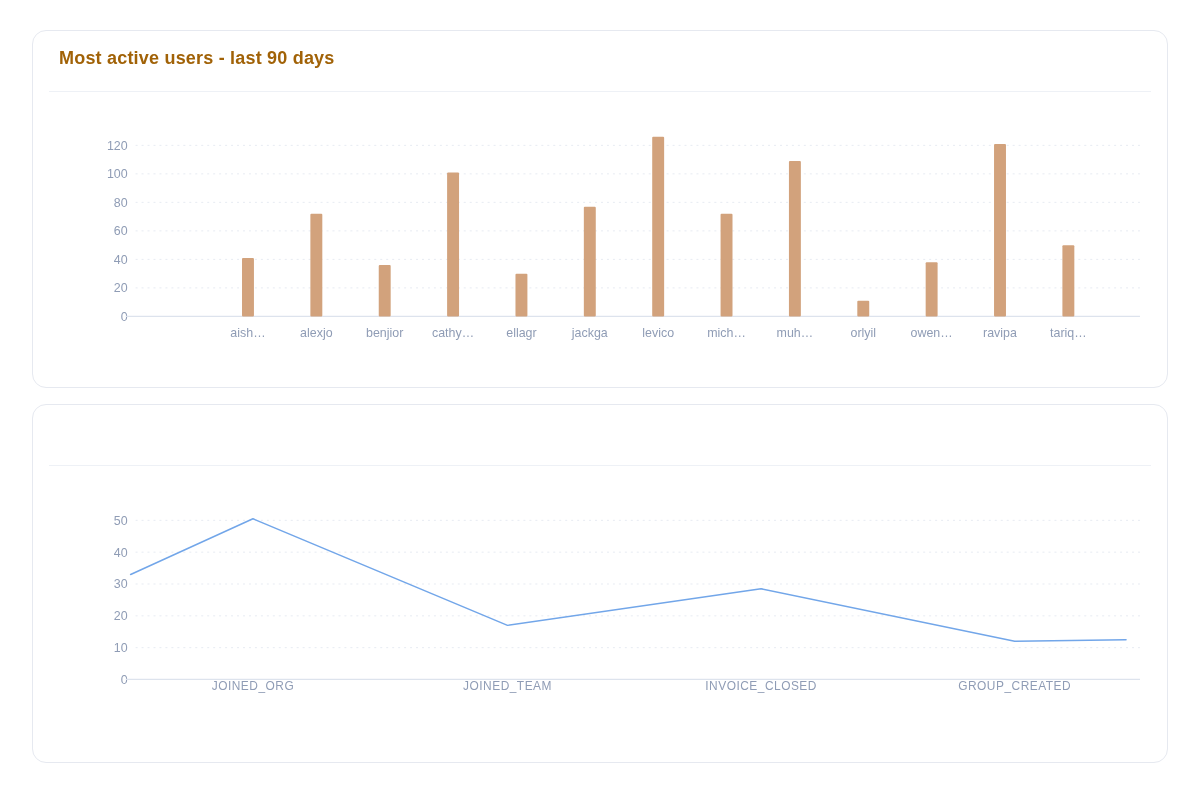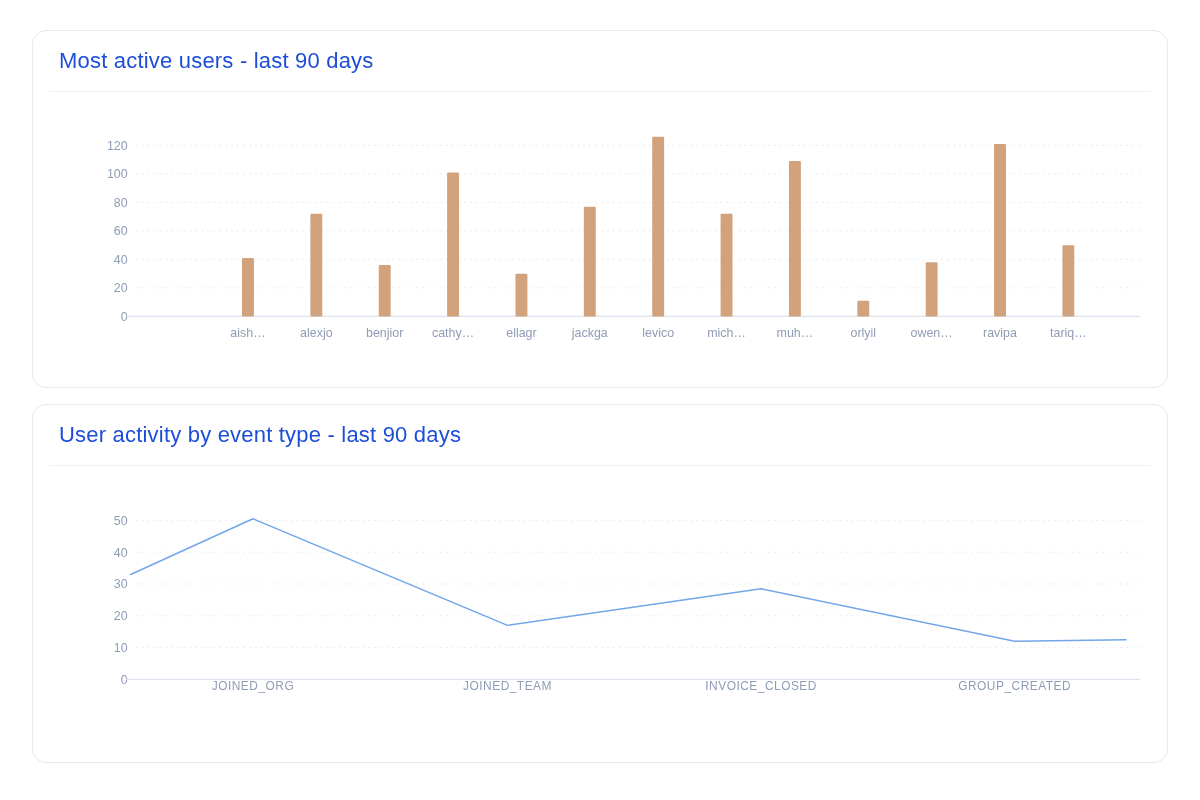--- a/index.html
+++ b/index.html
@@ -9,21 +9,21 @@
     position:relative;overflow:hidden;
   }
   .card{
     position:absolute;left:32px;width:1136px;background:#ffffff;
     border:1px solid #e6e9f0;border-radius:14px;box-sizing:border-box;
   }
   #card0{top:30px;height:358px;}
   #card1{top:404px;height:359px;}
   .card-title{
     margin:0;padding:17px 0 0 26px;
-    font-size:22px;font-weight:400;color:#1d4ed8;letter-spacing:.2px;
+    font-size:18px;font-weight:700;color:#a16207;letter-spacing:.2px;
   }
   .divider{
     position:absolute;left:16px;right:16px;top:60px;height:1px;background:#eef1f6;
   }
   .chart{position:absolute;left:0;top:0;right:0;bottom:0;}
   .chart svg{display:block;width:100%;height:100%;}
   .chart text{font-family:"Liberation Sans","DejaVu Sans",sans-serif;}
 </style>
 </head>
 <body>
@@ -71,21 +71,20 @@
         <text x="901.5" y="308" text-anchor="middle" font-size="12.5" fill="#8f9cb5">owen…</text>
         <rect x="964.25" y="113.57069999999999" width="12" height="173.4293" rx="1" fill="#d2a27c"></rect>
         <text x="970.25" y="308" text-anchor="middle" font-size="12.5" fill="#8f9cb5">ravipa</text>
         <rect x="1033" y="215.33499999999998" width="12" height="71.665" rx="1" fill="#d2a27c"></rect>
         <text x="1039" y="308" text-anchor="middle" font-size="12.5" fill="#8f9cb5">tariq…</text>
       </svg>
     </div>
 </section>
 
 <section class="card" id="card1">
-  <h2 class="card-title">User activity by event type - last 90 days</h2>
   <div class="divider"></div>
   <div class="chart" id="chart1">
       <svg viewBox="0 0 1136 359">
         <text x="93" y="280.5" text-anchor="end" font-size="12.5" fill="#8f9cb5">0</text>
         <line x1="91" y1="276" x2="1111" y2="276" stroke="#dde3ed" stroke-width="1.3"></line>
         <text x="93" y="248.5" text-anchor="end" font-size="12.5" fill="#8f9cb5">10</text>
         <line x1="101" y1="244" x2="1111" y2="244" stroke="#e7ebf2" stroke-width="1" stroke-dasharray="2 4"></line>
         <text x="93" y="216.5" text-anchor="end" font-size="12.5" fill="#8f9cb5">20</text>
         <line x1="101" y1="212" x2="1111" y2="212" stroke="#e7ebf2" stroke-width="1" stroke-dasharray="2 4"></line>
         <text x="93" y="184.5" text-anchor="end" font-size="12.5" fill="#8f9cb5">30</text>

